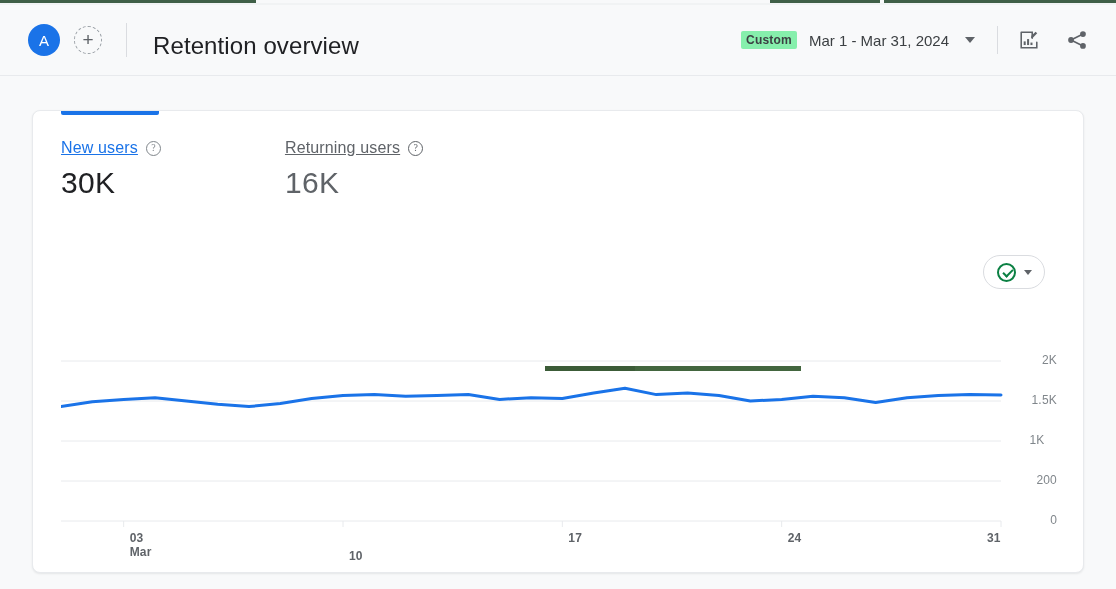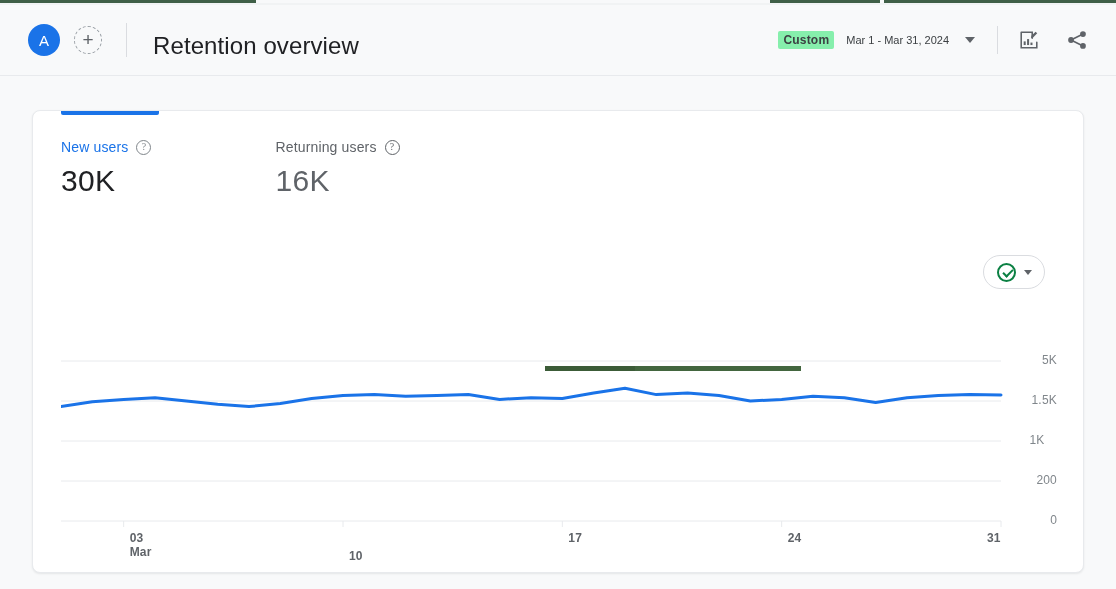--- a/index.html
+++ b/index.html
@@ -45,21 +45,21 @@
     font-size: 24px; color: #202124; font-weight: 400;
     margin-left: 26px; letter-spacing: .1px; white-space: nowrap; margin-top: 12px;
   }
   .hdr-right { margin-left: auto; display: flex; align-items: center; padding-right: 22px; }
   .custom-chip {
     font-size: 12px; font-weight: bold; color: #3c4043;
     background: #86efac; padding: 2px 5px; border-radius: 2px;
     letter-spacing: .2px;
   }
   .date-range {
-    font-size: 11px; color: #3c4043; margin-left: 12px; white-space: nowrap;
+    font-size: 15px; color: #3c4043; margin-left: 12px; white-space: nowrap;
     cursor: pointer;
   }
   .caret-dn {
     width: 0; height: 0; margin-left: 16px;
     border-left: 5px solid transparent; border-right: 5px solid transparent;
     border-top: 6px solid #5f6368; cursor: pointer;
   }
   .hdr-divider2 { width: 1px; height: 28px; background: #dadce0; margin-left: 22px; }
   .icon-btn {
     width: 34px; height: 34px; display: flex; align-items: center; justify-content: center;
@@ -75,21 +75,21 @@
     overflow: hidden;
   }
   .tab-indicator {
     position: absolute; top: 0; left: 28px; width: 98px; height: 4px;
     background: #1a73e8; border-radius: 0 0 2px 2px;
   }
   .metrics { position: absolute; top: 28px; left: 28px; display: flex; }
   .metric { margin-right: 0; }
   .metric.m2 { margin-left: 124px; }
   .metric-head { display: flex; align-items: center; }
-  .metric-label { font-size: 14px; letter-spacing: .15px; }
+  .metric-label { font-size: 16px; letter-spacing: .15px; text-decoration: underline; }
   .metric.m1 .metric-label { color: #1a73e8; }
   .metric.m2 .metric-label { color: #5f6368; }
   .help-icon {
     width: 15px; height: 15px; border-radius: 50%;
     border: 1.3px solid #80868b; color: #80868b;
     font-size: 10px; line-height: 12px; text-align: center;
     margin-left: 8px; cursor: pointer; font-family: "Liberation Serif", serif;
   }
   .metric.m2 .help-icon { border-color: #5f6368; color: #5f6368; }
   .metric-value { font-size: 30px; color: #202124; font-weight: 400; margin-top: 9px; letter-spacing: .3px; }
@@ -212,21 +212,21 @@
         <line x1="501.3333333333333" x2="501.3333333333333" y1="270" y2="276" stroke="#e8eaed" stroke-width="1"></line>
         <line x1="720.6666666666667" x2="720.6666666666667" y1="270" y2="276" stroke="#e8eaed" stroke-width="1"></line>
         <line x1="940" x2="940" y1="270" y2="276" stroke="#e8eaed" stroke-width="1"></line>
         <polyline points="0,155.60000000000002 31.333333333333332,150.8 62.666666666666664,148.4 94,146.8 125.33333333333333,150 156.66666666666666,153.2 188,155.60000000000002 219.33333333333334,152.4 250.66666666666666,147.6 282,144.39999999999998 313.3333333333333,143.6 344.66666666666663,145.2 376,144.39999999999998 407.33333333333337,143.6 438.6666666666667,148.4 470,146.8 501.3333333333333,147.6 532.6666666666666,142 564,137.20000000000002 595.3333333333333,143.6 626.6666666666666,142 658,144.39999999999998 689.3333333333333,150 720.6666666666667,148.4 752,145.2 783.3333333333334,146.8 814.6666666666667,151.6 846,146.8 877.3333333333334,144.39999999999998 908.6666666666666,143.6 940,144" fill="none" stroke="#1a73e8" stroke-width="3" stroke-linejoin="round" stroke-linecap="round"></polyline>
       </svg>
     <div id="ylabels">
         <div class="ylabel" style="top: 262px;">0</div>
         <div class="ylabel" style="top: 222px;">200</div>
         <div class="ylabel" style="top: 182px; text-align: center;">1K</div>
         <div class="ylabel" style="top: 142px;">1.5K</div>
-        <div class="ylabel" style="top: 102px;">5K</div>
+        <div class="ylabel" style="top: 102px;">2K</div>
       </div>
     <div id="xlabels">
         <div class="xlabel" style="left: 68.6667px; top: 280px;">03<br>Mar</div>
         <div class="xlabel" style="left: 288px; top: 264px; margin-top: 34px;">10</div>
         <div class="xlabel" style="left: 507.333px; top: 280px;">17</div>
         <div class="xlabel" style="left: 726.667px; top: 280px;">24</div>
         <div class="xlabel" style="left: 926px; top: 280px;">31</div>
       </div>
   </div>
 </div>

